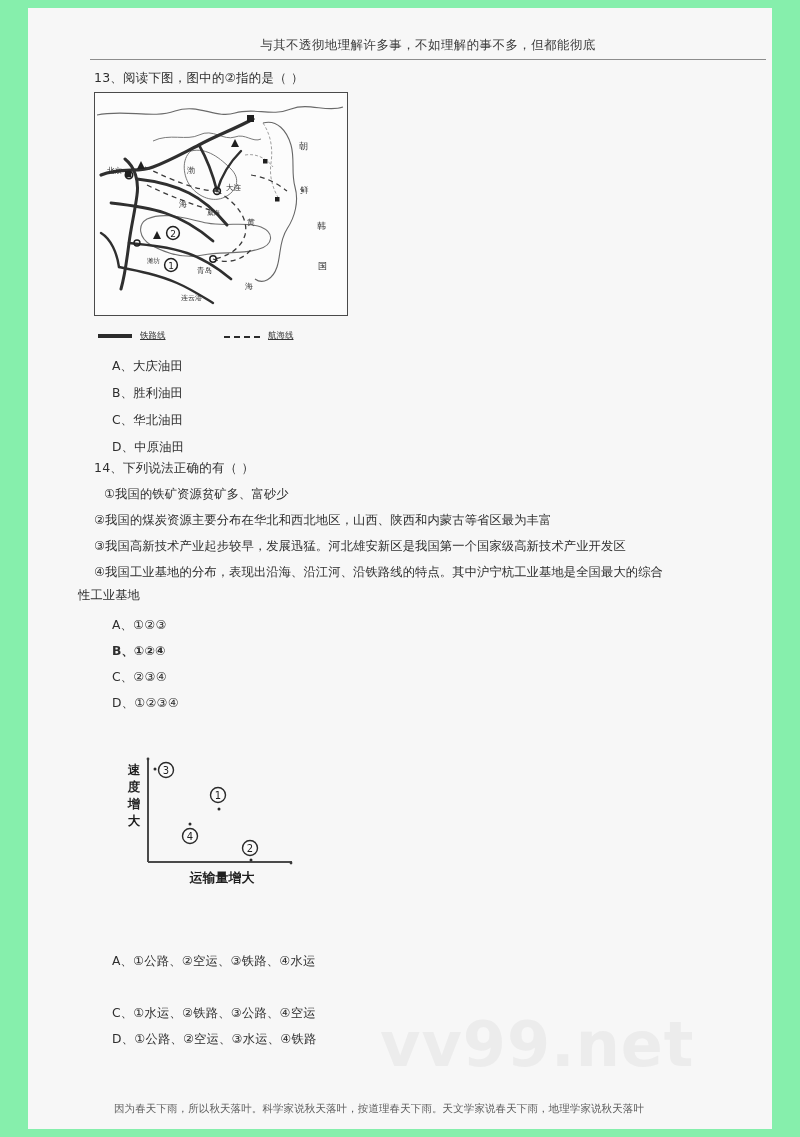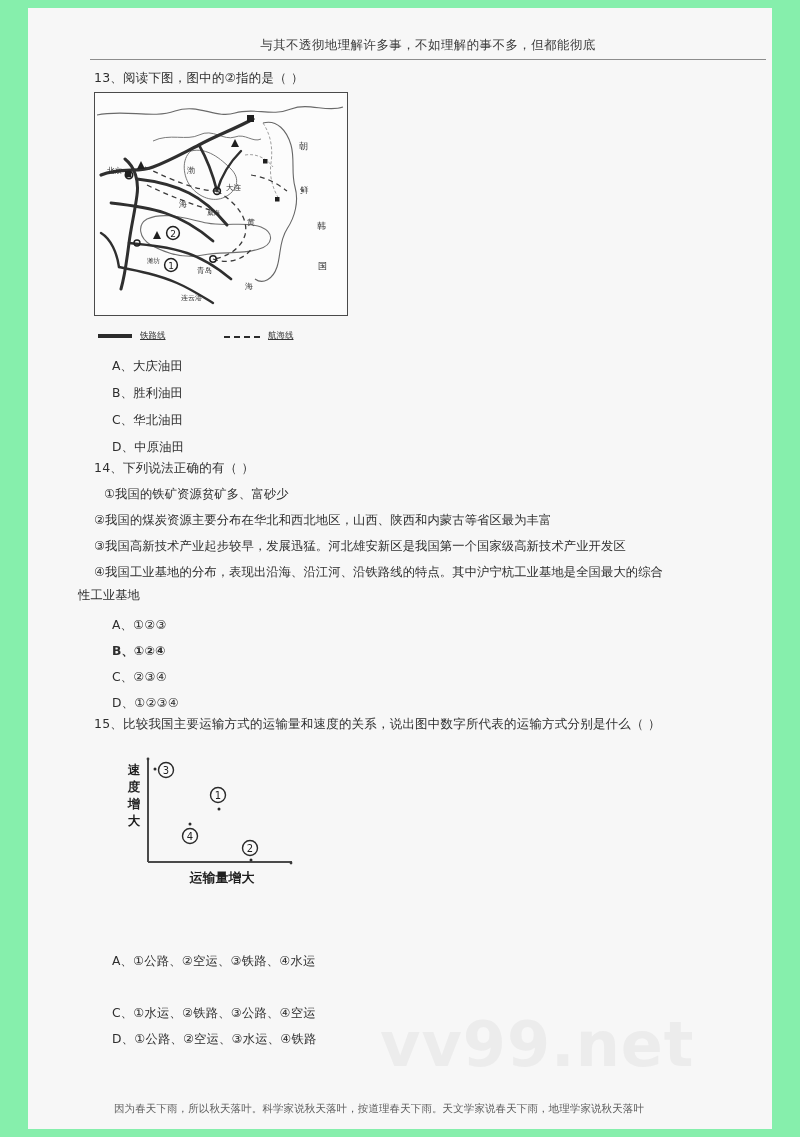--- a/index.html
+++ b/index.html
@@ -268,21 +268,20 @@
     <div class="stmt" style="left:66px; top:503px;">②我国的煤炭资源主要分布在华北和西北地区，山西、陕西和内蒙古等省区最为丰富</div>
     <div class="stmt" style="left:66px; top:529px;">③我国高新技术产业起步较早，发展迅猛。河北雄安新区是我国第一个国家级高新技术产业开发区</div>
     <div class="stmt" style="left:66px; top:555px;">④我国工业基地的分布，表现出沿海、沿江河、沿铁路线的特点。其中沪宁杭工业基地是全国最大的综合</div>
     <div class="stmt" style="left:50px; top:578px;">性工业基地</div>
 
     <div class="opt" style="left:84px; top:608px;">A、①②③</div>
     <div class="opt" style="left:84px; top:634px;font-weight:bold;">B、①②④</div>
     <div class="opt" style="left:84px; top:660px;">C、②③④</div>
     <div class="opt" style="left:84px; top:686px;">D、①②③④</div>
 
-    <div class="q-stem" style="left:66px; top:706px;">15、比较我国主要运输方式的运输量和速度的关系，说出图中数字所代表的运输方式分别是什么（   ）</div>
 
     <div class="chart-wrap">
       <svg class="chart-svg" width="200" height="140" viewBox="0 0 200 140">
 
         <line x1="34" y1="8" x2="34" y2="112" stroke="#4a4a4a" stroke-width="2"></line>
         <line x1="34" y1="112" x2="178" y2="112" stroke="#4a4a4a" stroke-width="2"></line>
 
         <text x="20" y="24" font-size="12.5" font-weight="bold" fill="#1f1f1f" text-anchor="middle" font-family="DejaVu Sans, sans-serif">速</text>
         <text x="20" y="41" font-size="12.5" font-weight="bold" fill="#1f1f1f" text-anchor="middle" font-family="DejaVu Sans, sans-serif">度</text>
         <text x="20" y="58" font-size="12.5" font-weight="bold" fill="#1f1f1f" text-anchor="middle" font-family="DejaVu Sans, sans-serif">增</text>

